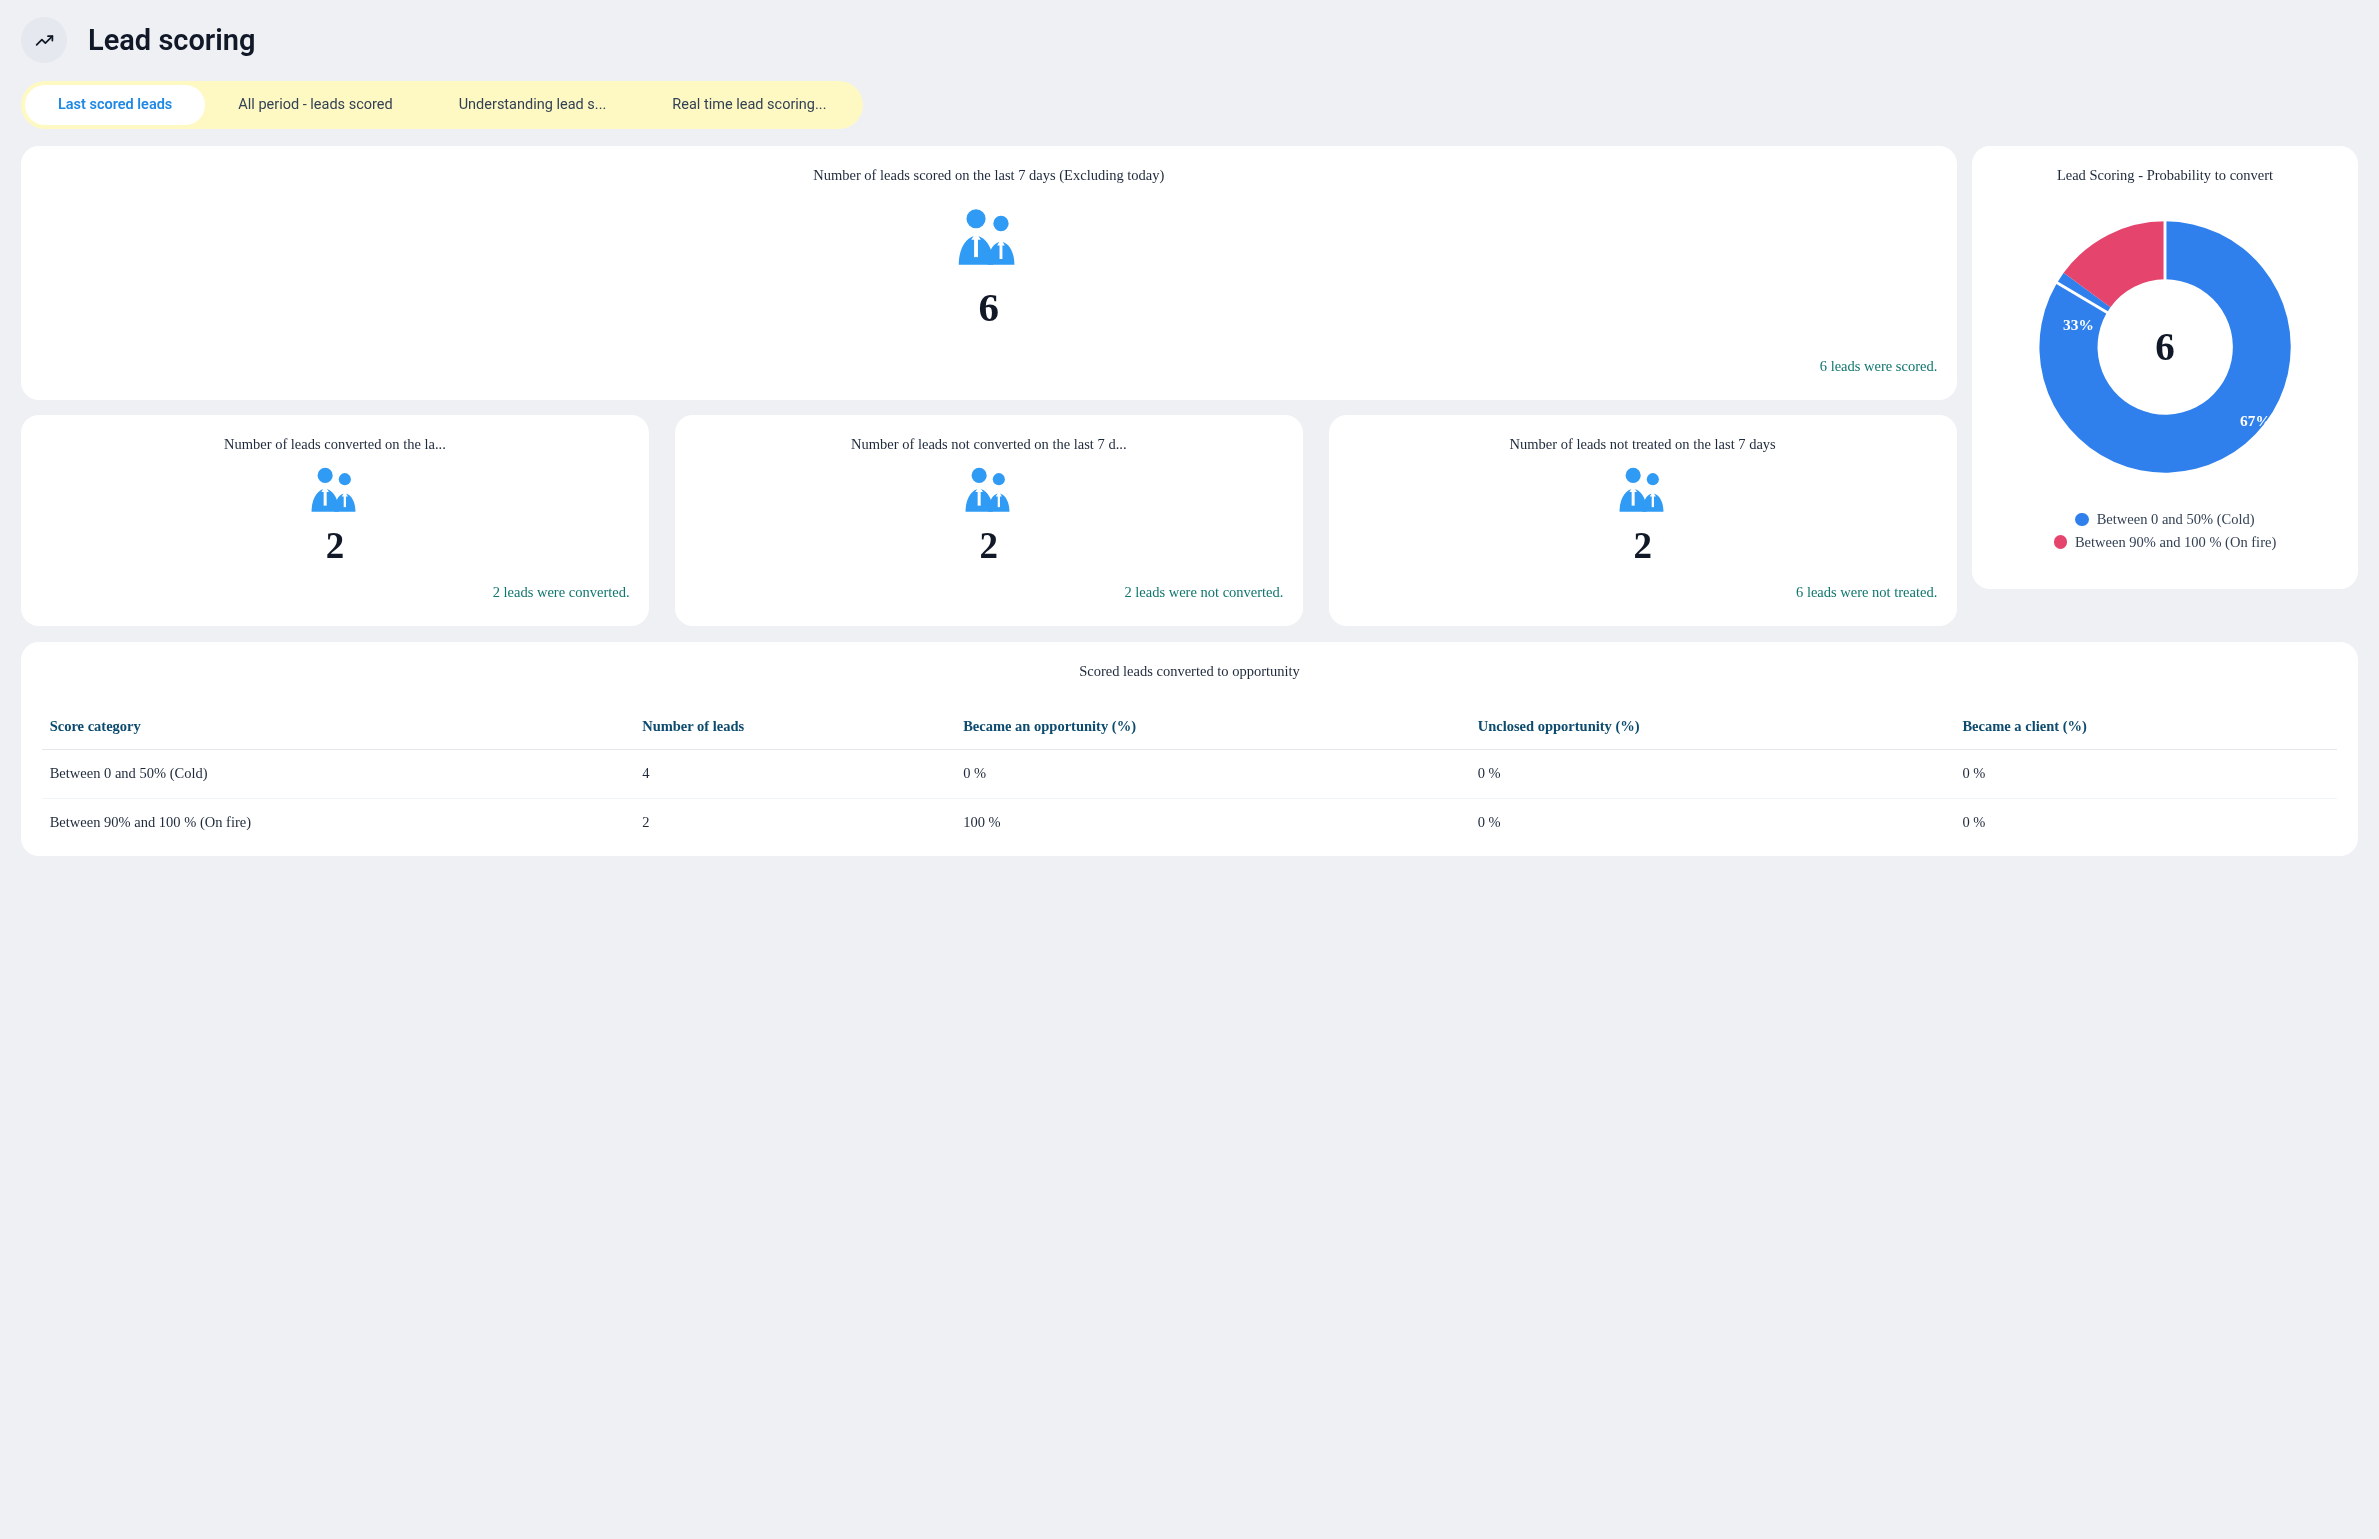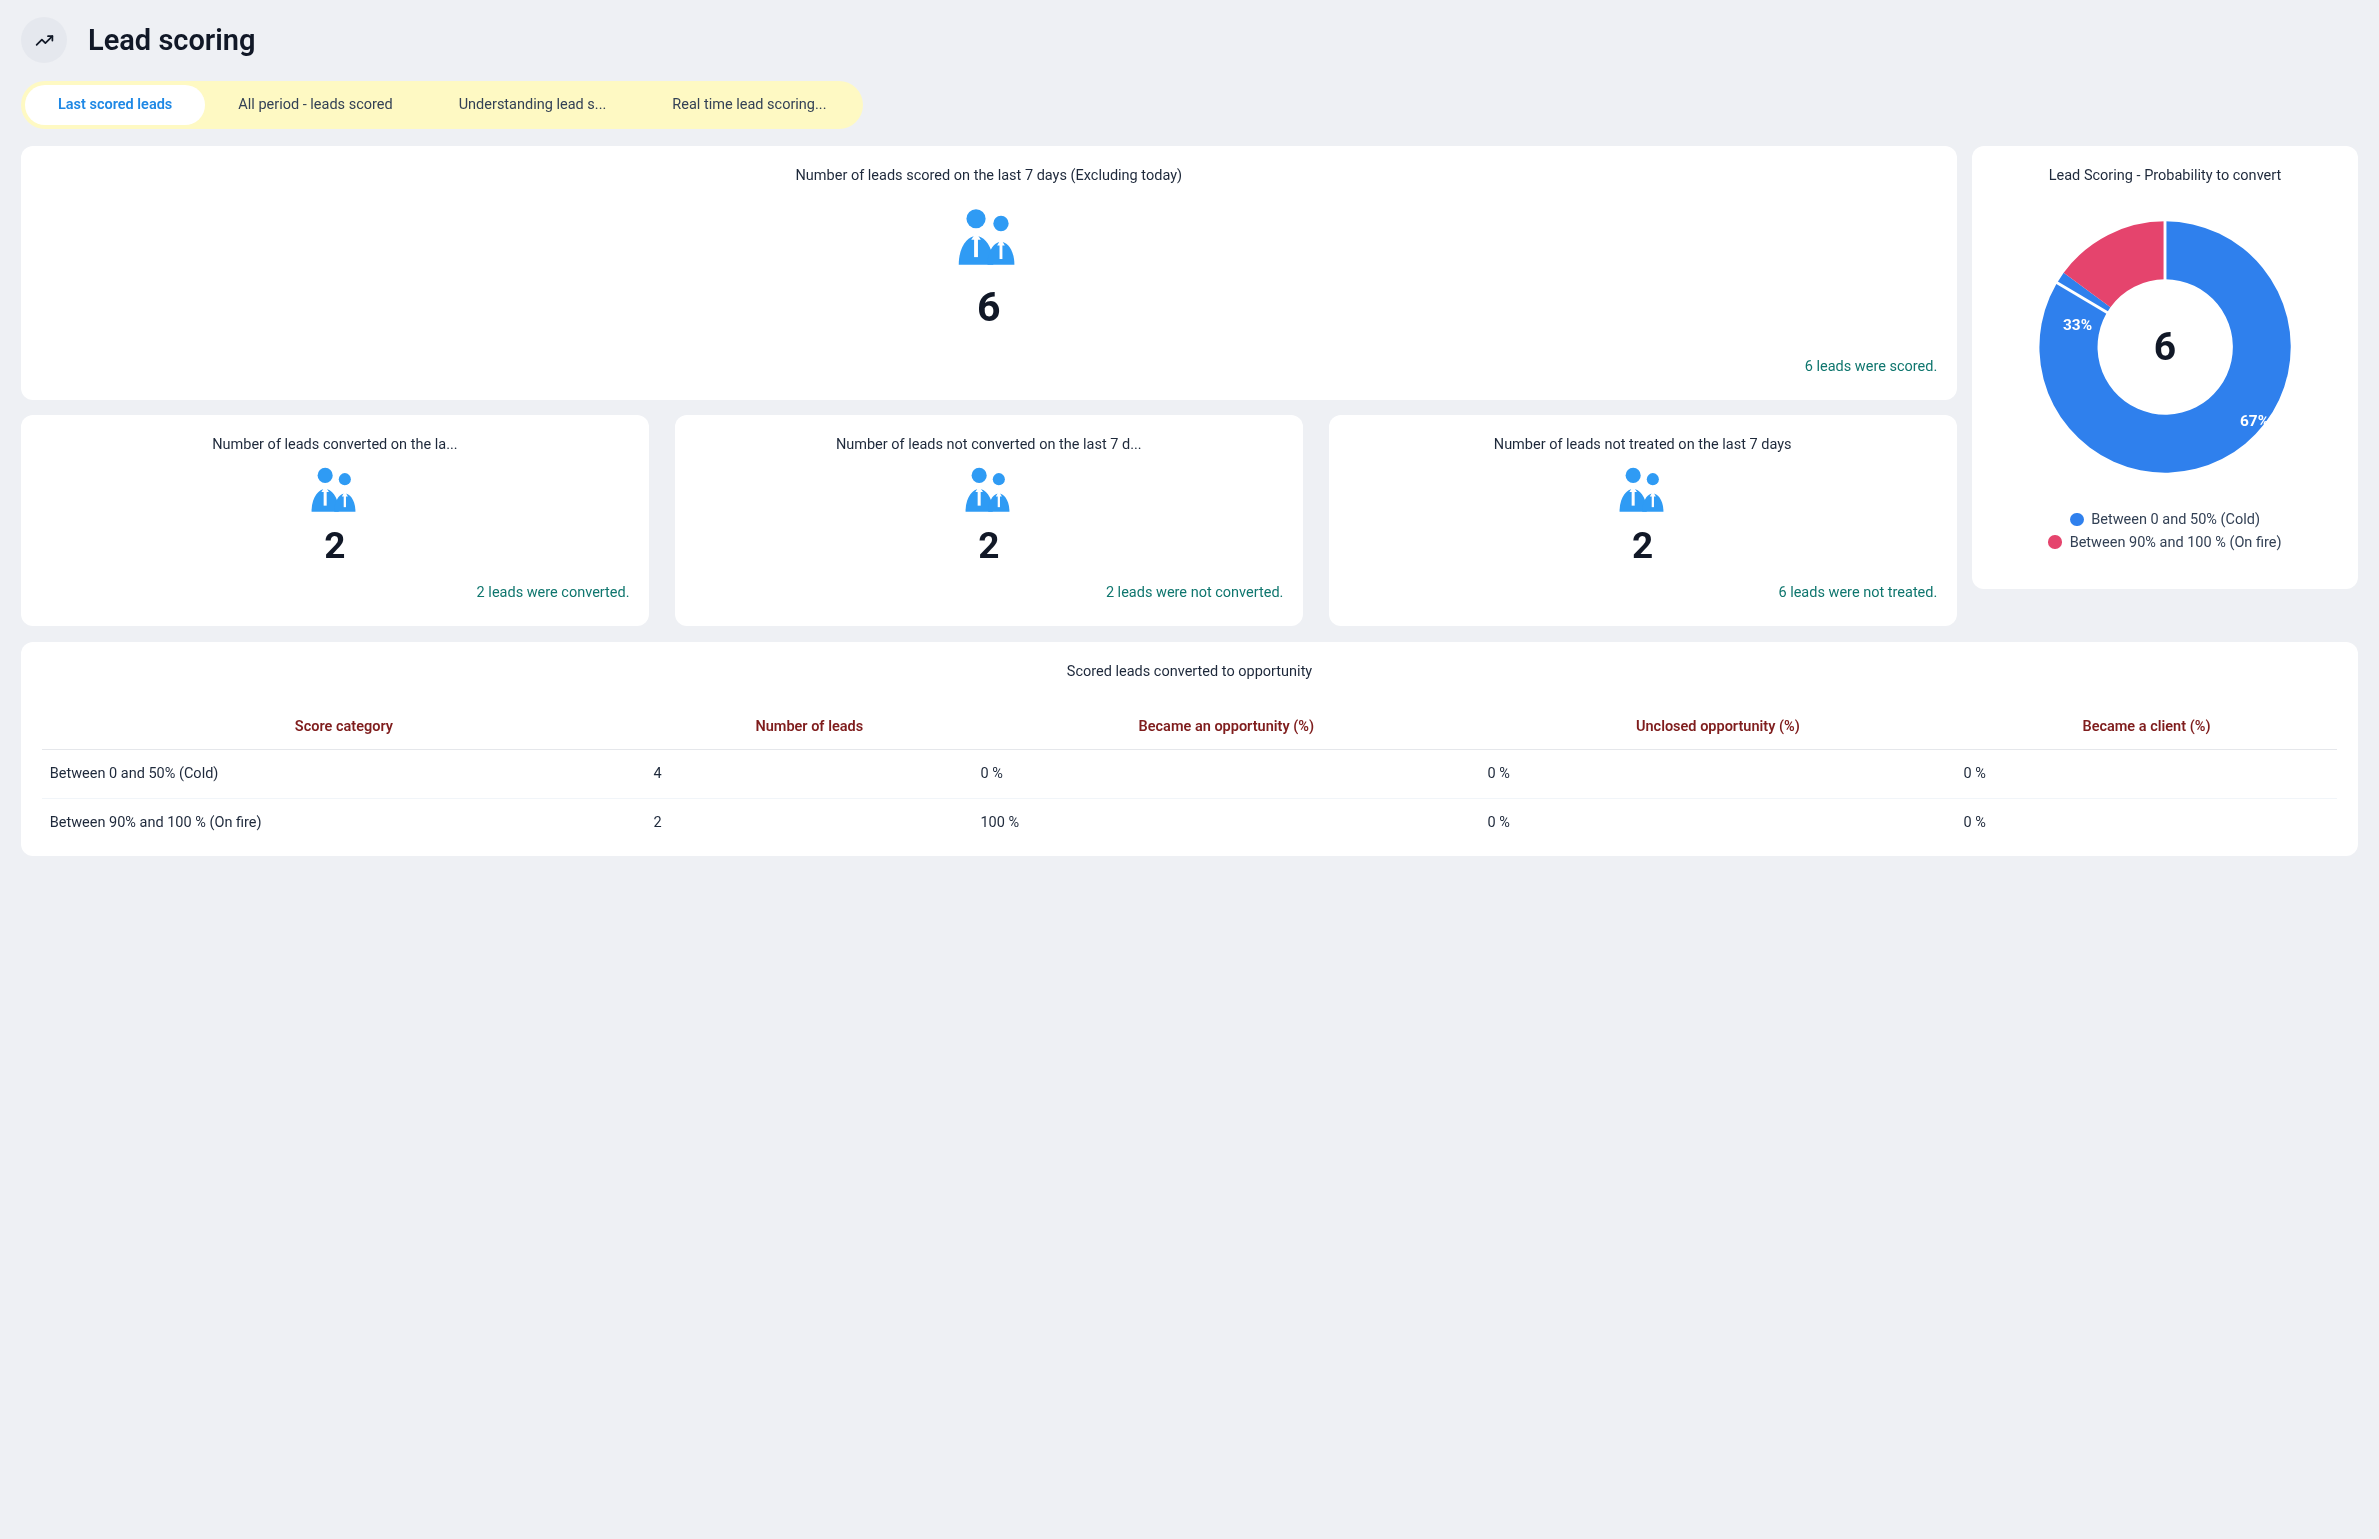--- a/index.html
+++ b/index.html
@@ -58,22 +58,23 @@
     margin-bottom: 15.4px;
     align-items: start;
   }
   .left-col {
     display: flex;
     flex-direction: column;
     gap: 15.4px;
   }
   .card {
     background: #fff;
-    border-radius: 12px;
+    border-radius: 18px;
     padding: 21px 19.3px 25px;
+    font-family: Liberation Serif, serif;
   }
   .card-title {
     text-align: center;
     font-size: 14.5px;
     color: #1e293b;
     margin-bottom: 5.8px;
   }
   .big-card .card-title { margin-bottom: 23px; }
   .people-icon-svg { display:block; margin: 0 auto; }
   .big-num {
@@ -131,24 +132,24 @@
     display: flex; align-items: center; gap: 7.7px;
     font-size: 14.5px; color: #334155;
   }
   .legend-dot {
     width: 13.5px; height: 13.5px; border-radius: 50%;
   }
   .table-card { padding: 21px 21px 9.7px; }
   .table-title { text-align: center; font-size: 14.5px; margin-bottom: 25px; color:#1e293b; }
   table { width: 100%; border-collapse: collapse; }
   th {
-    text-align: center;
+    text-align: left;
     font-weight: 600;
     font-size: 14.5px;
-    color: #7f1d1d;
+    color: #0c4a6e;
     padding: 13.5px 7.7px;
     border-bottom: 1px solid #e5e7eb;
   }
   td {
     padding: 15.4px 7.7px;
     font-size: 14.5px;
     color: #1e293b;
     border-bottom: 1px solid #f1f5f9;
   }
   tbody tr:last-child td { border-bottom: none; }

